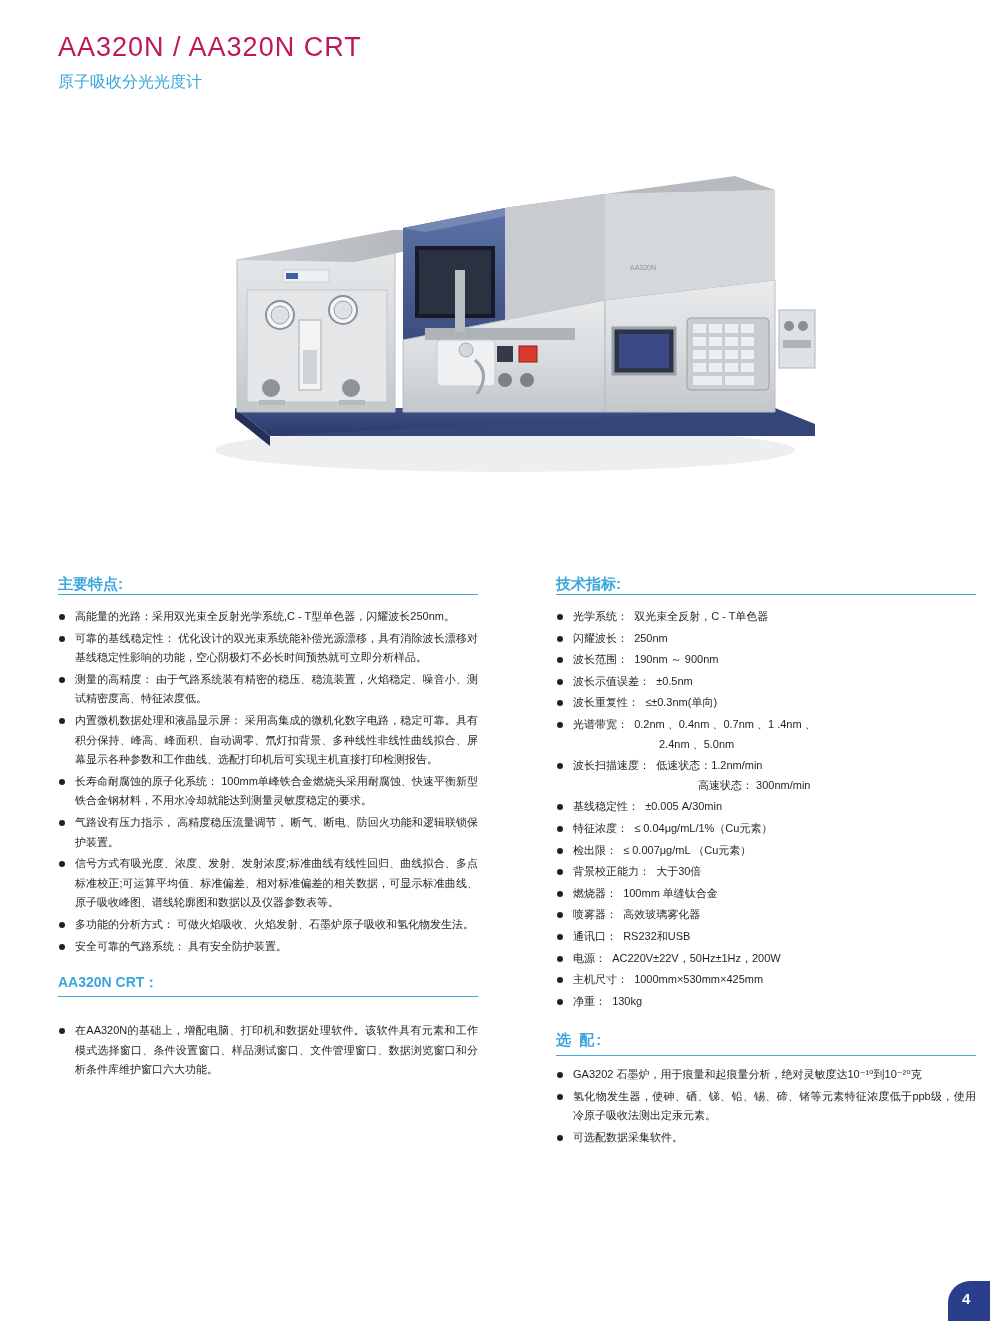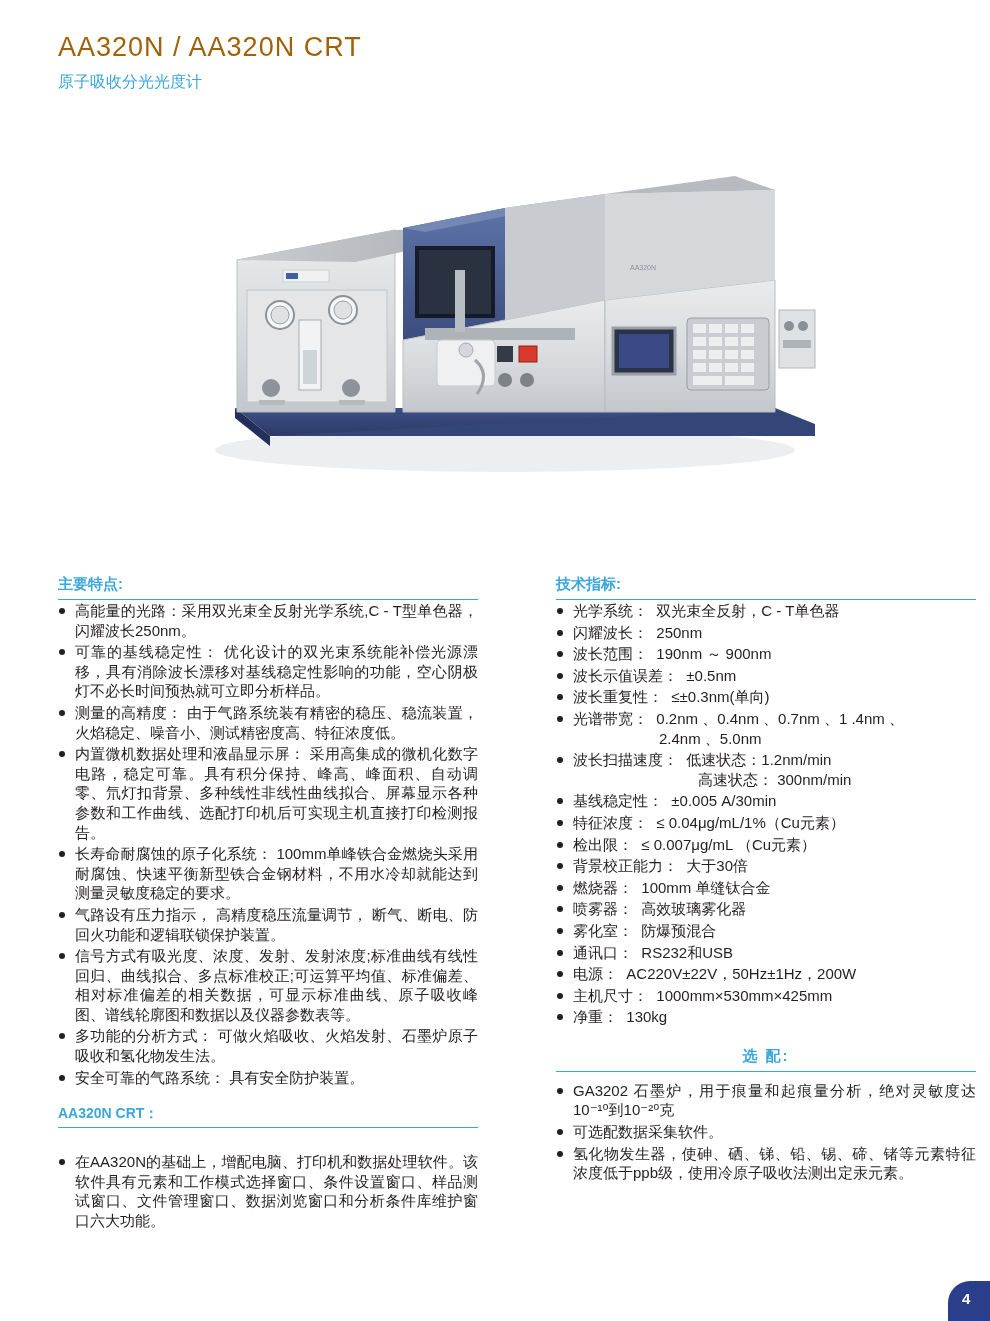--- a/index.html
+++ b/index.html
@@ -9,48 +9,48 @@
     font-family:"Liberation Sans","DejaVu Sans",sans-serif;
     color:#231f20;
     position:relative;
     overflow:hidden;
   }
   .page{position:relative;width:990px;height:1321px;}
 
   
   .header{position:absolute;left:58px;top:30px;}
   .header .title{
-    font-size:27px;color:#a16207;letter-spacing:1px;font-weight:normal;
+    font-size:27px;color:#be185d;letter-spacing:1px;font-weight:normal;
     line-height:34px;
   }
   .header .subtitle{
     font-size:16px;color:#3aa6dc;line-height:32px;margin-top:2px;
   }
 
   
   .photo{
     position:absolute;left:175px;top:150px;width:660px;height:400px;
   }
   .photo svg{display:block;}
 
   
   .col{position:absolute;top:575px;}
   .col-left{left:58px;width:420px;}
   .col-right{left:556px;width:420px;}
 
   .sec-title{
-    font-size:15px;color:#3aa6dc;font-weight:bold;padding-bottom:5px;
-    border-bottom:1px solid #3aa6dc;margin-bottom:1px;
+    font-size:15px;color:#3aa6dc;font-weight:bold;
+    border-bottom:1px solid #3aa6dc;margin-bottom:12px;
   }
 
   ul.bullets{list-style:none;margin:0;padding:0;}
   ul.bullets li{
     position:relative;
     padding-left:17px;
-    font-size:15px;
+    font-size:11px;
     line-height:19.6px;
     margin-bottom:2px;
     text-align:justify;
   }
   ul.bullets li:before{
     content:"";
     position:absolute;left:1px;top:7px;
     width:6px;height:6px;border-radius:50%;
     background:#231f20;
   }
@@ -59,21 +59,20 @@
     display:block;padding-left:86px;
   }
   .sub-title{
     font-size:14px;color:#3aa6dc;font-weight:bold;margin-top:18px;
     padding-bottom:4px;border-bottom:1px solid #3aa6dc;margin-bottom:24px;
   }
   .opt-title{
     font-size:15px;color:#3aa6dc;font-weight:bold;margin-top:20px;
     padding-bottom:5px;border-bottom:1px solid #3aa6dc;margin-bottom:9px;
     letter-spacing:2px;
-    text-align:center;
   }
 
   
   .corner{
     position:absolute;right:0;bottom:0;width:42px;height:40px;
     background:#2b3e8c;
     border-top-left-radius:22px;
   }
   .corner span{
     position:absolute;left:14px;top:9px;color:#fff;font-size:15px;font-weight:bold;
@@ -221,32 +220,31 @@
       <li><span>波长示值误差：</span>&nbsp;&nbsp;<span>±0.5nm</span></li>
       <li><span>波长重复性：</span>&nbsp;&nbsp;<span>≤±0.3nm(单向)</span></li>
       <li><span>光谱带宽：</span>&nbsp;&nbsp;<span>0.2nm 、0.4nm 、0.7nm 、1 .4nm 、</span><span class="cont">2.4nm 、5.0nm</span></li>
       <li><span>波长扫描速度：</span>&nbsp;&nbsp;<span>低速状态：1.2nm/min</span><span class="cont" style="padding-left:125px;">高速状态： 300nm/min</span></li>
       <li><span>基线稳定性：</span>&nbsp;&nbsp;<span>±0.005 A/30min</span></li>
       <li><span>特征浓度：</span>&nbsp;&nbsp;<span>≤ 0.04μg/mL/1%（Cu元素）</span></li>
       <li><span>检出限：</span>&nbsp;&nbsp;<span>≤ 0.007μg/mL （Cu元素）</span></li>
       <li><span>背景校正能力：</span>&nbsp;&nbsp;<span>大于30倍</span></li>
       <li><span>燃烧器：</span>&nbsp;&nbsp;<span>100mm 单缝钛合金</span></li>
       <li><span>喷雾器：</span>&nbsp;&nbsp;<span>高效玻璃雾化器</span></li>
-      <li><span>雾化室：</span>&nbsp;&nbsp;<span>防爆预混合</span></li>
       <li><span>通讯口：</span>&nbsp;&nbsp;<span>RS232和USB</span></li>
       <li><span>电源：</span>&nbsp;&nbsp;<span>AC220V±22V，50Hz±1Hz，200W</span></li>
       <li><span>主机尺寸：</span>&nbsp;&nbsp;<span>1000mm×530mm×425mm</span></li>
       <li><span>净重：</span>&nbsp;&nbsp;<span>130kg</span></li>
     </ul>
 
     <div class="opt-title">选 配:</div>
     <ul class="bullets">
       <li>GA3202 石墨炉，用于痕量和起痕量分析，绝对灵敏度达10⁻¹⁰到10⁻²⁰克</li>
+      <li>氢化物发生器，使砷、硒、锑、铅、锡、碲、锗等元素特征浓度低于ppb级，使用冷原子吸收法测出定汞元素。</li>
       <li>可选配数据采集软件。</li>
-      <li>氢化物发生器，使砷、硒、锑、铅、锡、碲、锗等元素特征浓度低于ppb级，使用冷原子吸收法测出定汞元素。</li>
     </ul>
   </div>
 
   <div class="corner">
     <span>4</span>
   </div>
 
 </div>
 
 </body></html>

